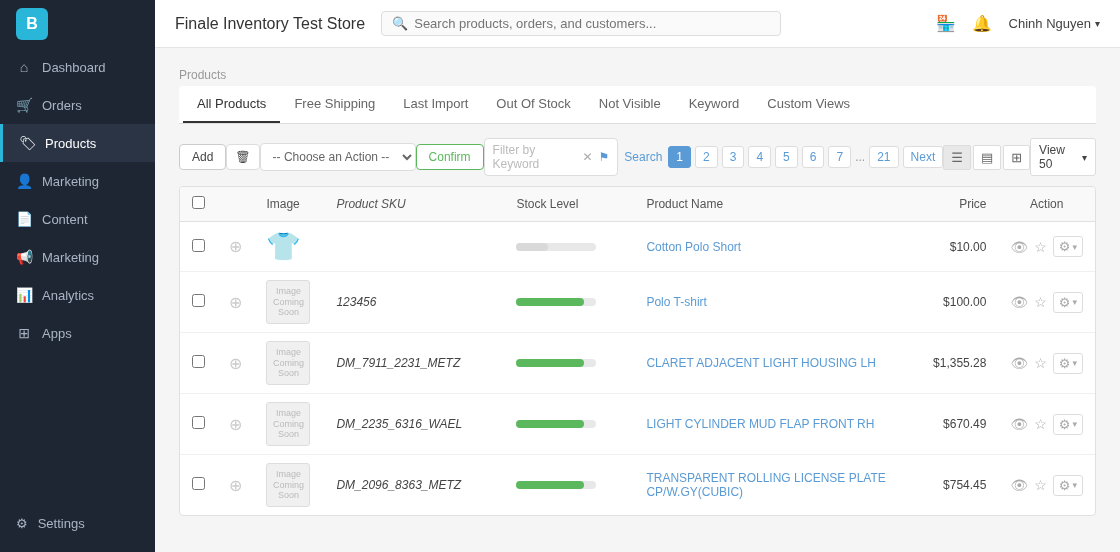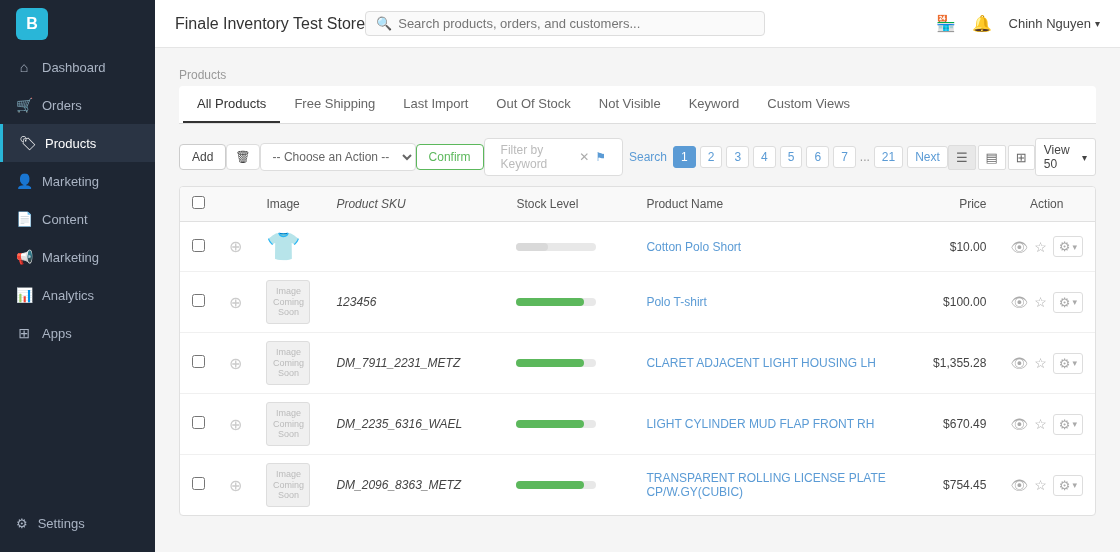--- a/index.html
+++ b/index.html
@@ -52,20 +52,21 @@
     .main { flex: 1; display: flex; flex-direction: column; overflow: hidden; }
 
     
     .header {
       background: #fff;
       border-bottom: 1px solid #e5e5e5;
       height: 48px;
       display: flex;
       align-items: center;
       padding: 0 20px;
+      gap: 16px;
       flex-shrink: 0;
     }
     .header-title { font-size: 16px; font-weight: 500; color: #333; white-space: nowrap; }
     .header-search {
       flex: 1;
       max-width: 400px;
       display: flex;
       align-items: center;
       border: 1px solid #ddd;
       border-radius: 4px;
@@ -115,21 +116,21 @@
       cursor: pointer;
       color: #444;
     }
     .btn-confirm { background: #fff; color: #5cb85c; border: 1px solid #5cb85c; }
     .btn-add { background: #fff; border: 1px solid #ccc; }
     .filter-by-keyword {
       display: flex;
       align-items: center;
       border: 1px solid #ddd;
       border-radius: 4px;
-      padding: 4px 16px;
+      padding: 4px 8px;
       background: #fff;
       gap: 6px;
       font-size: 12px;
       color: #999;
     }
     .btn-search { color: #5b9bd5; font-size: 12px; background: none; border: none; cursor: pointer; padding: 4px 6px; }
     .view-controls { display: flex; gap: 2px; margin-left: auto; }
     .view-btn { padding: 4px 7px; border: 1px solid #ddd; background: #fff; cursor: pointer; color: #666; font-size: 13px; border-radius: 2px; }
     .view-btn.active { background: #e8e8e8; }
     .pagination { display: flex; align-items: center; gap: 4px; font-size: 12px; }

